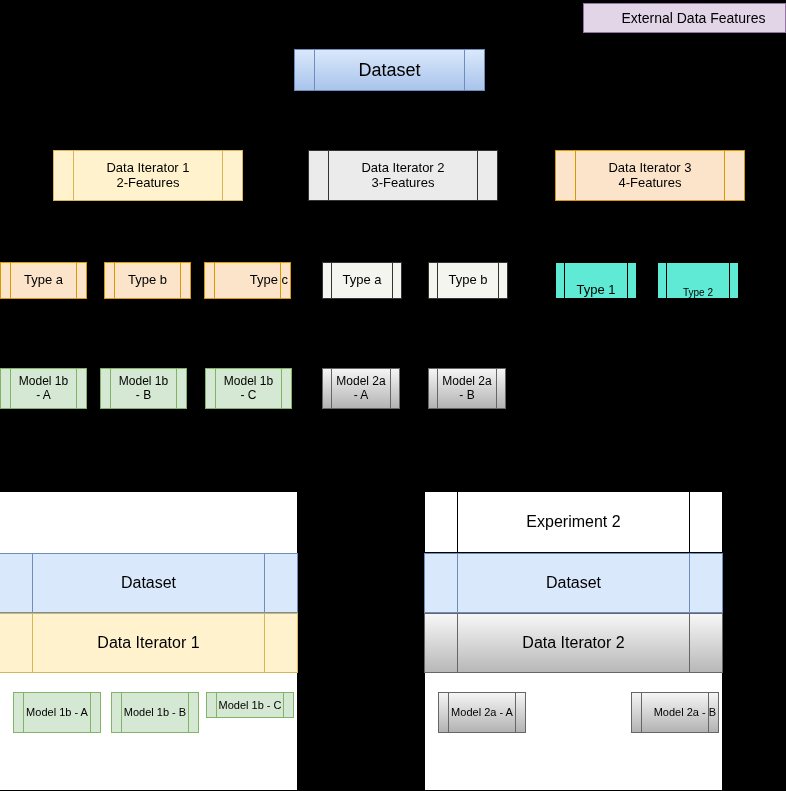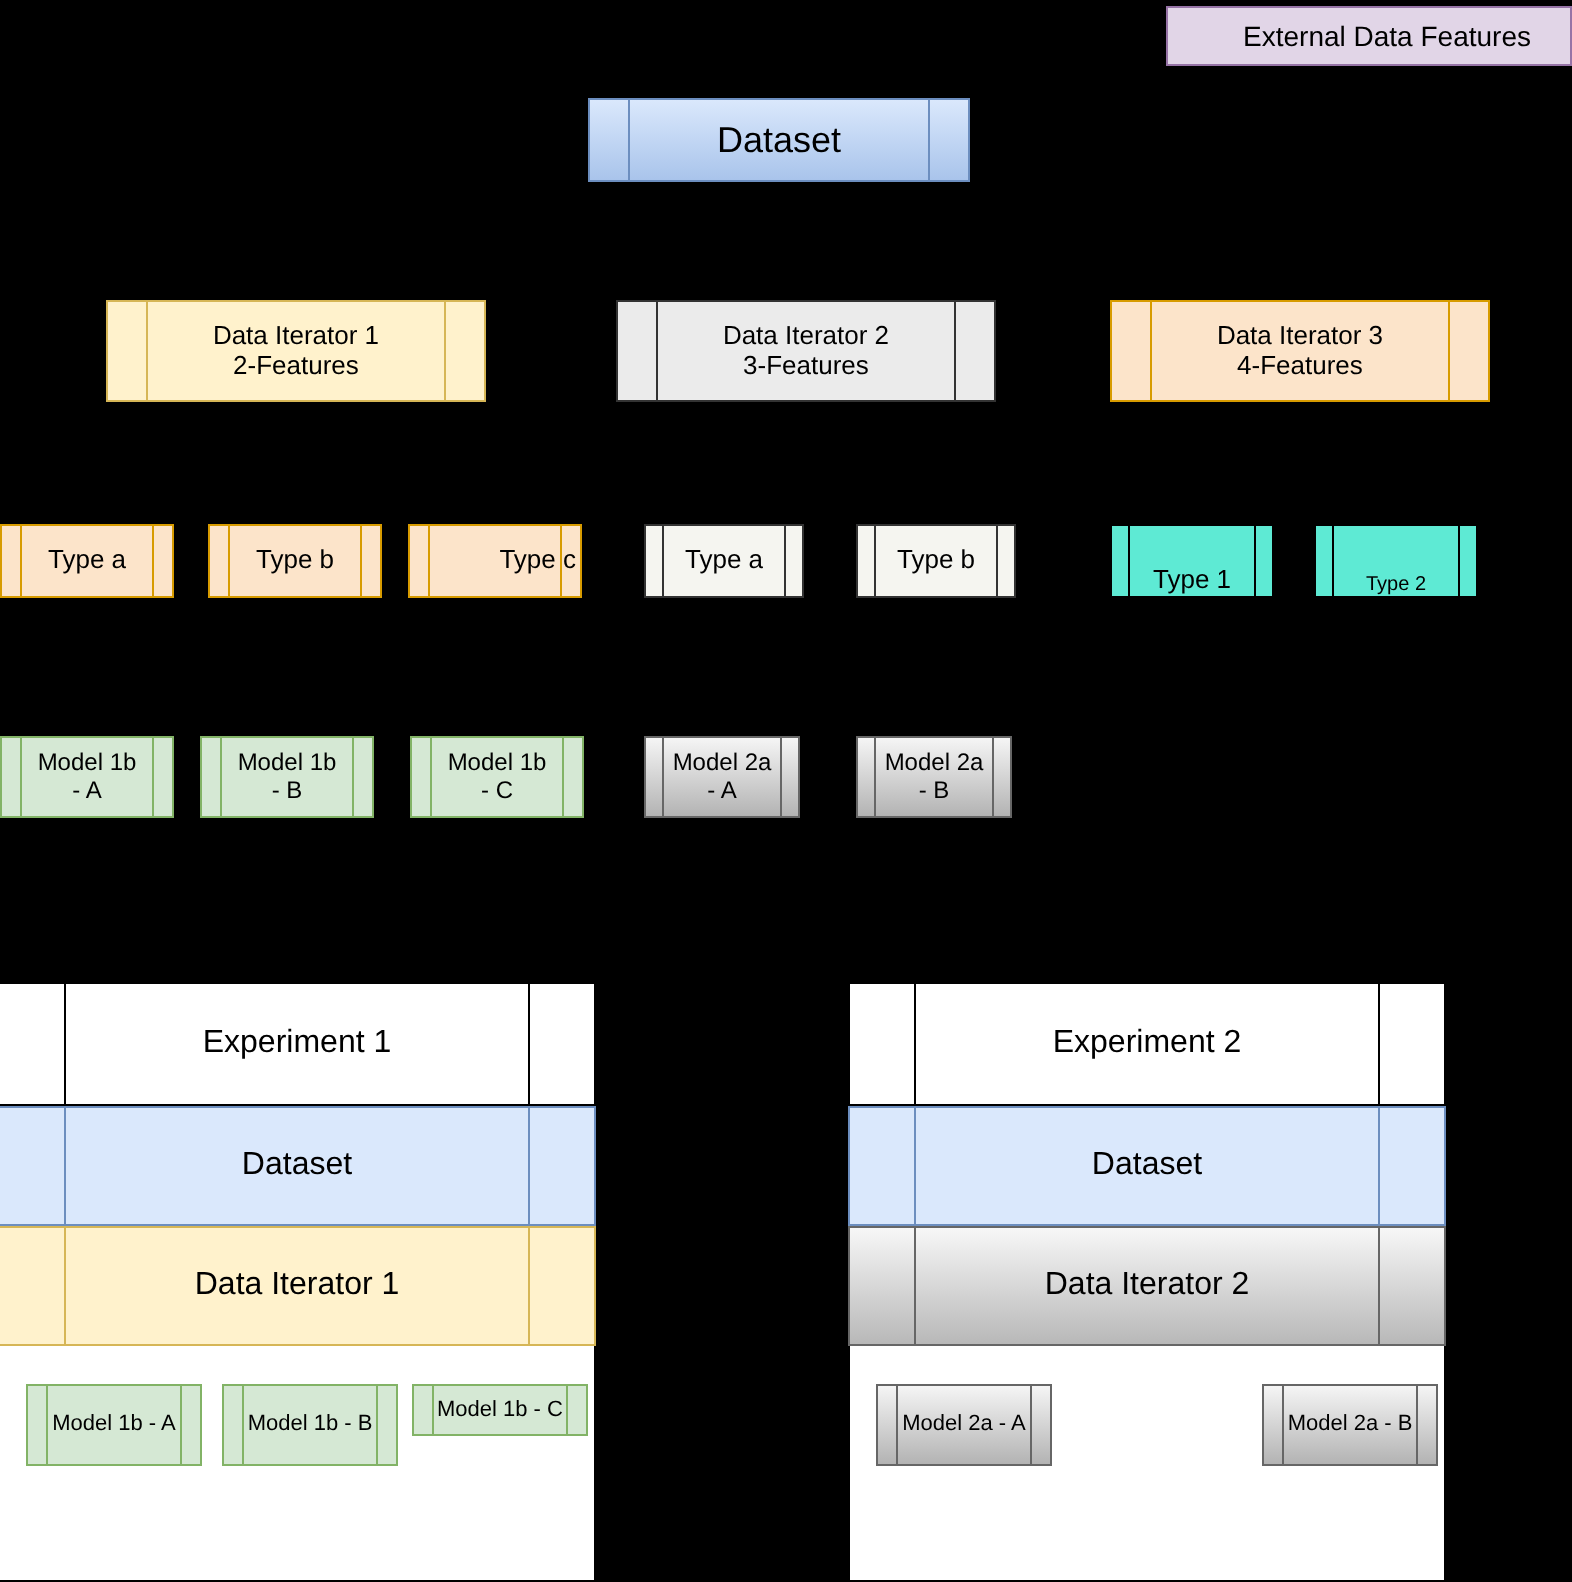--- a/index.html
+++ b/index.html
@@ -168,25 +168,20 @@
   <span class="flangeL" style="left:8px;"></span>
   <span class="flangeR" style="right:8px;"></span>
   <span class="lbl">
     <span>Model 2a</span><br>
     <span>- B</span>
   </span>
 </div>
 
 <div class="expwrap" style="left:-1px;top:491px;width:299px;height:300px;">
 
-  <div class="row" style="left:-1px;top:-1px;width:299px;height:62px;font-size:16px;background:#fff;border-color:#000;">
-    <span style="position:absolute;left:32px;top:-1px;bottom:-1px;border-left:1px solid #000;"></span>
-    <span style="position:absolute;right:32px;top:-1px;bottom:-1px;border-left:1px solid #000;"></span>
-    <span>Experiment 1</span>
-  </div>
 
   <div class="row" style="left:-1px;top:61px;width:299px;height:60px;font-size:16px;background:#dae8fc;border-color:#6c8ebf;">
     <span style="position:absolute;left:32px;top:-1px;bottom:-1px;border-left:1px solid #6c8ebf;"></span>
     <span style="position:absolute;right:32px;top:-1px;bottom:-1px;border-left:1px solid #6c8ebf;"></span>
     <span>Dataset</span>
   </div>
 
   <div class="row" style="left:-1px;top:121px;width:299px;height:60px;font-size:16px;background:#fff2cc;border-color:#d6b656;">
     <span style="position:absolute;left:32px;top:-1px;bottom:-1px;border-left:1px solid #d6b656;"></span>
     <span style="position:absolute;right:32px;top:-1px;bottom:-1px;border-left:1px solid #d6b656;"></span>
@@ -229,18 +224,18 @@
     <span style="position:absolute;left:32px;top:-1px;bottom:-1px;border-left:1px solid #666;"></span>
     <span style="position:absolute;right:32px;top:-1px;bottom:-1px;border-left:1px solid #666;"></span>
     <span>Data Iterator 2</span>
   </div>
 
   <div class="nodebox sk-grey" style="left:13px;top:200px;width:88px;height:41px;font-size:11px;">
     <span class="flangeL" style="left:9px;"></span>
     <span class="flangeR" style="right:9px;"></span>
     <span class="lbl">Model 2a - A</span>
   </div>
-  <div class="nodebox sk-grey" style="left:206px;top:200px;width:88px;height:41px;font-size:11px;">
+  <div class="nodebox sk-grey" style="left:206px;top:200px;width:88px;height:41px;font-size:11px;justify-content:flex-end;">
     <span class="flangeL" style="left:9px;"></span>
     <span class="flangeR" style="right:9px;"></span>
     <span class="lbl">Model 2a - B</span>
   </div>
 </div>
 
 </body></html>

